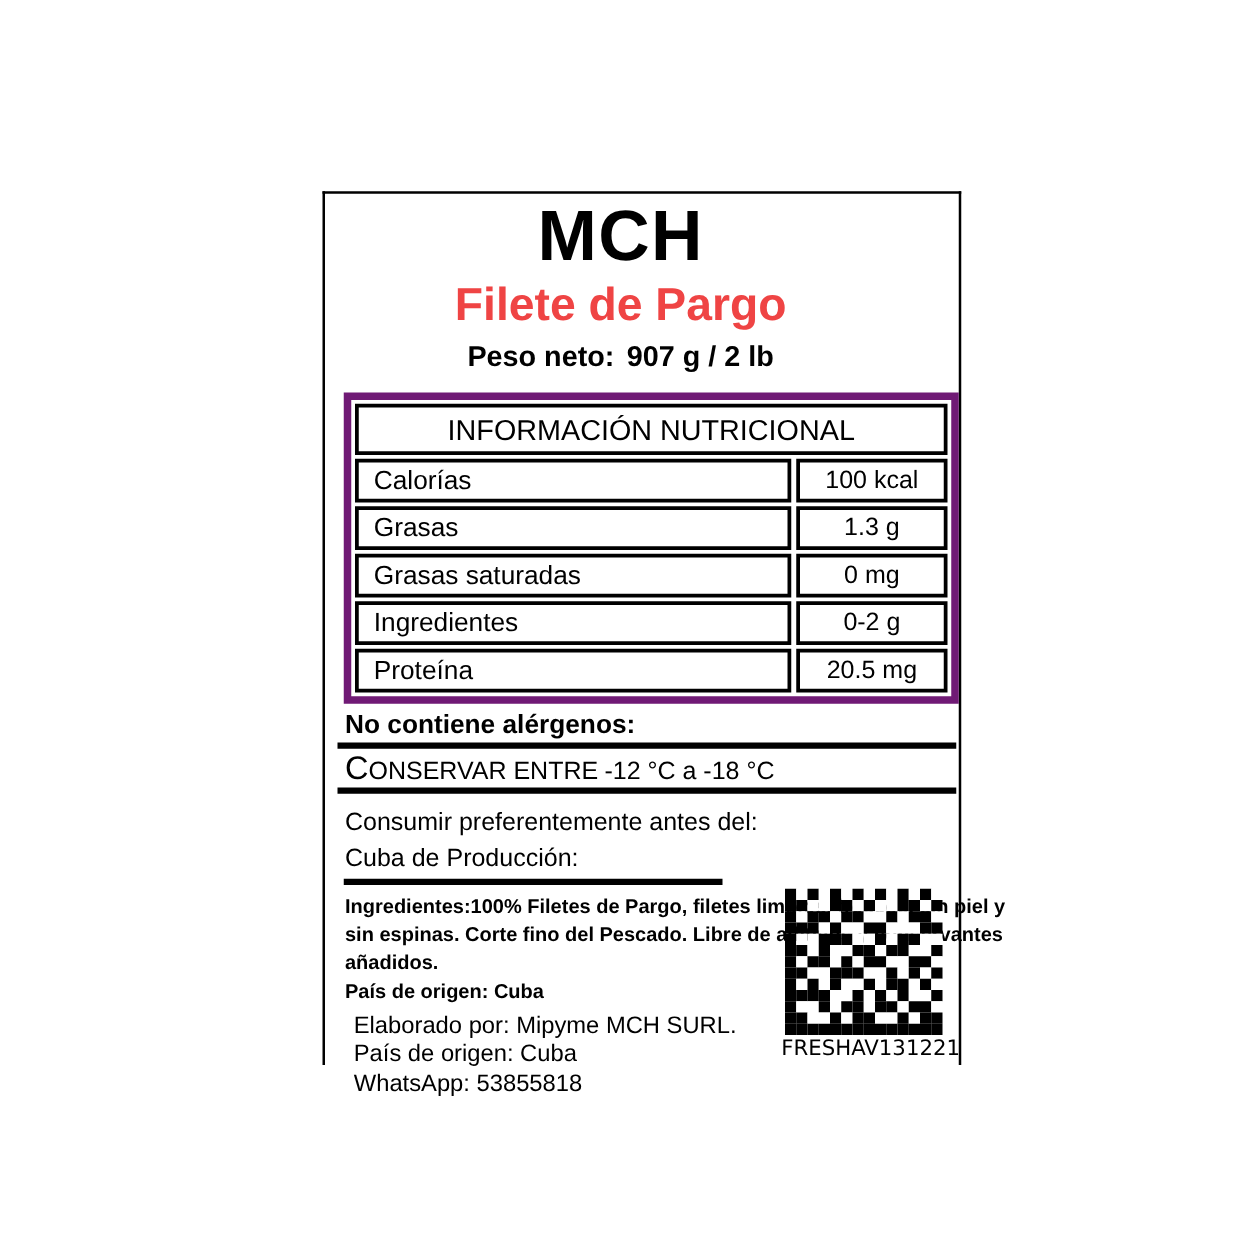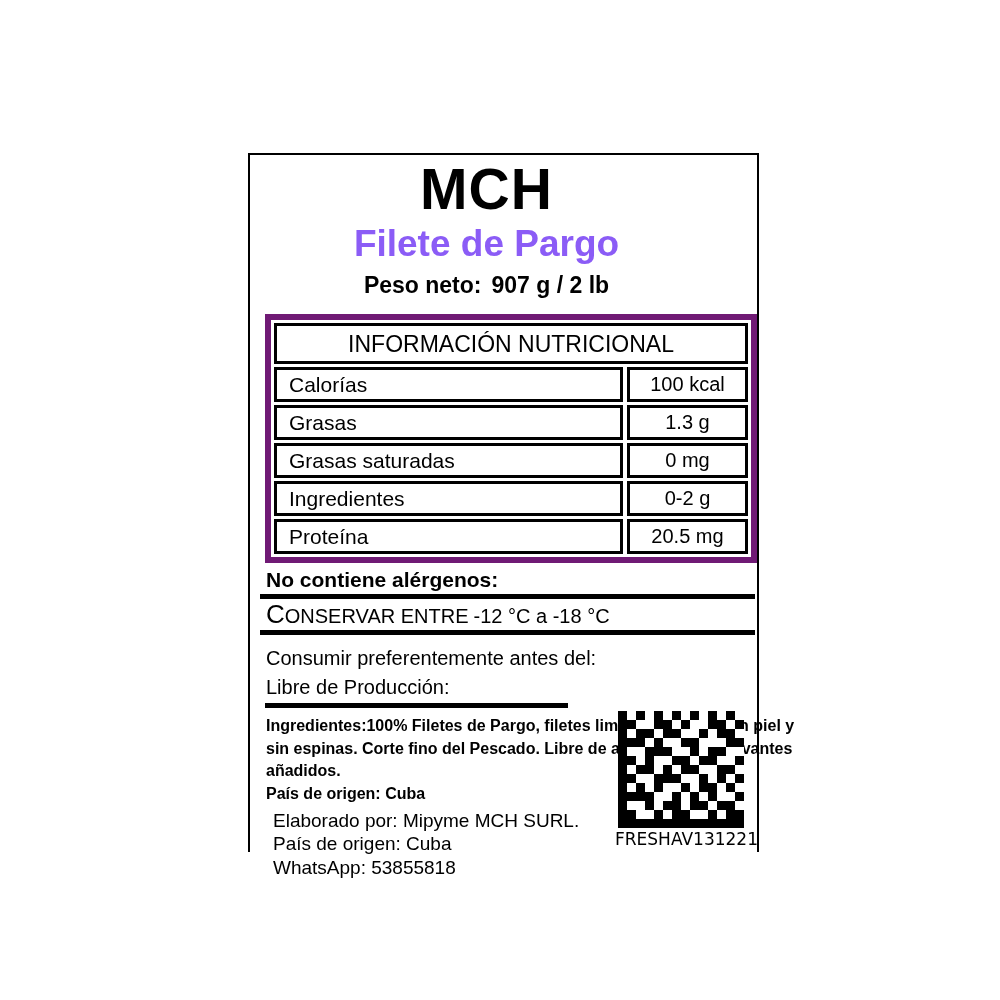--- a/index.html
+++ b/index.html
@@ -2,21 +2,21 @@
 <html><head>
 <meta charset="utf-8">
 <style>
   html,body { margin:0; padding:0; }
   body {
     width:1000px; height:1000px; background:#ffffff; position:relative;
     font-family:"Liberation Sans", sans-serif; color:#000;
     -webkit-font-smoothing:antialiased;
   }
   .label-box {
-    position:absolute; left:248px; top:153px; width:507px; height:697px;
+    position:absolute; left:258px; top:153px; width:507px; height:697px;
     border:2px solid #000; border-bottom:none; background:#fff; overflow:visible;
   }
   
   .header { text-align:center; padding-top:6px; padding-right:34px; }
   .brand   { font-size:57px; font-weight:bold; line-height:1.0; letter-spacing:1px; }
   .product { font-size:37px; font-weight:bold; line-height:1.0; margin-top:7px; }
   .peso    { font-size:23px; font-weight:bold; line-height:1.0; margin-top:12px; }
   .peso .gap { display:inline-block; width:10px; }
   
   .ntable { margin:17px 0 0 15px; width:474px; border:6px solid #701a75; padding:3px; }
@@ -57,21 +57,21 @@
     margin-top:2px; text-align:right; width:130px; margin-left:-3px; white-space:nowrap;
   }
 </style>
 </head>
 <body>
 
 <div class="label-box">
 
   <div class="header">
     <div class="brand">MCH</div>
-    <div class="product" style="color: #8b5cf6;">Filete de Pargo</div>
+    <div class="product" style="color: #ef4444;">Filete de Pargo</div>
     <div class="peso"><span>Peso neto:</span><span class="gap"></span><span>907 g / 2 lb</span></div>
   </div>
 
   <div class="ntable">
     <div class="ntitle">INFORMACIÓN NUTRICIONAL</div>
     <div class="nrow">
       <div class="nlabel">Calorías</div>
       <div class="nvalue">100 kcal</div>
     </div>
     <div class="nrow">
@@ -92,21 +92,21 @@
     </div>
   </div>
 
   <div class="allergen">No contiene alérgenos:</div>
   <div class="rule"></div>
 
   <div class="storage"><span class="big">C</span><span class="caps">ONSERVAR ENTRE</span><span class="range">-12 °C a -18 °C</span></div>
   <div class="rule rule2"></div>
 
   <div class="consumir">Consumir preferentemente antes del:</div>
-  <div class="lote">Libre de Producción:</div>
+  <div class="lote">Cuba de Producción:</div>
   <div class="rule-short"></div>
 
   <div class="ingredients">
     <div>Ingredientes:100% Filetes de Pargo, filetes limpios, frescos, sin piel y</div>
     <div>sin espinas. Corte fino del Pescado. Libre de aditivos y conservantes</div>
     <div>añadidos.</div>
     <div>País de origen: Cuba</div>
   </div>
 
   <div class="producer">

